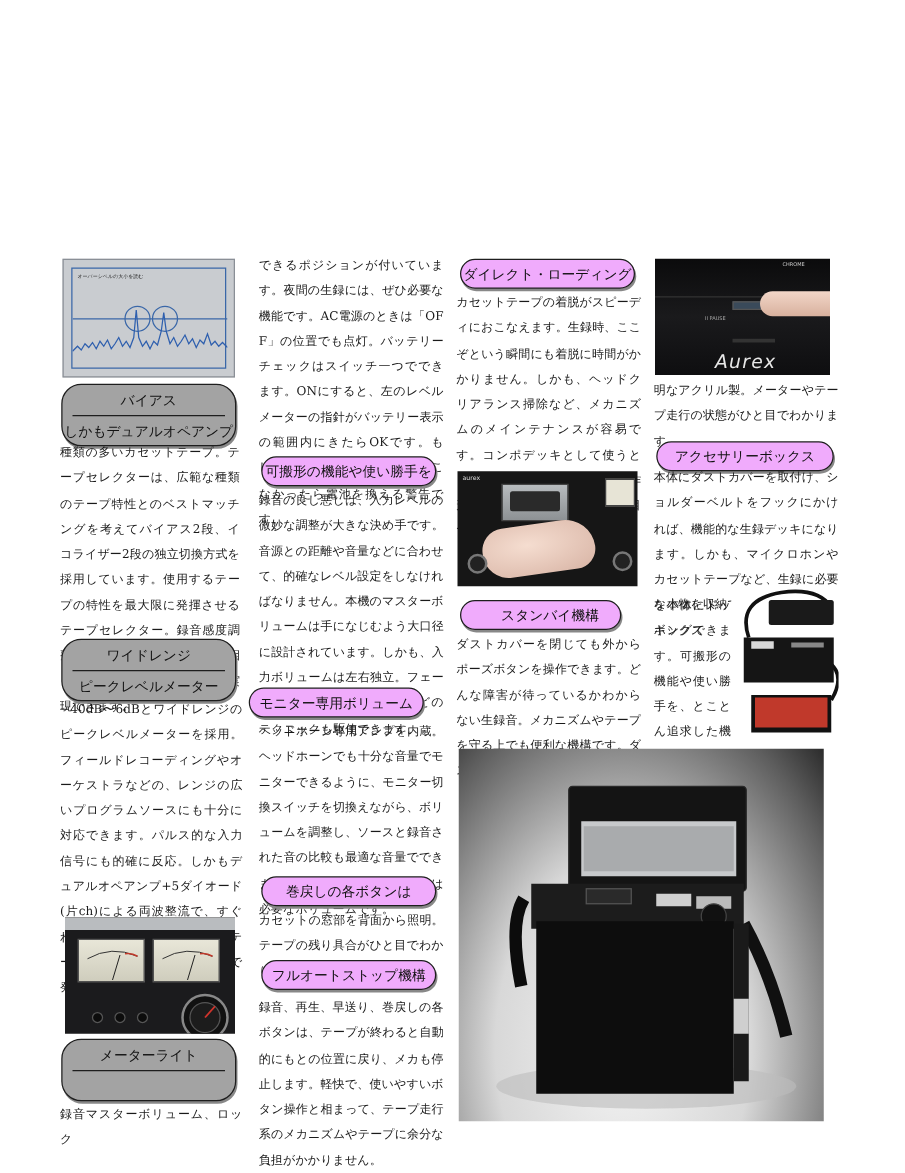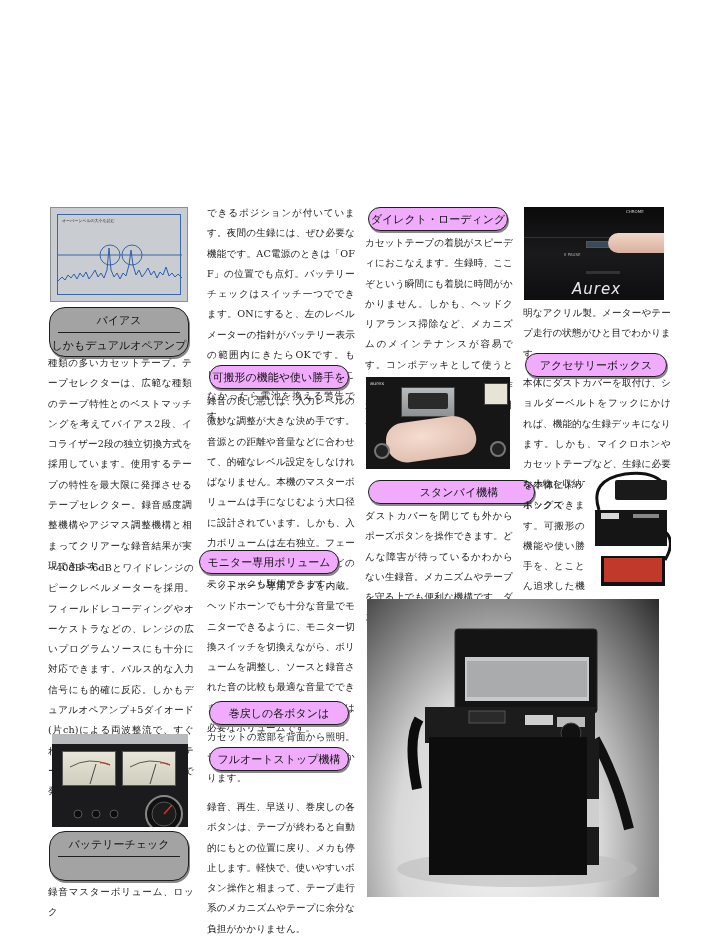--- a/index.html
+++ b/index.html
@@ -93,20 +93,25 @@
     </div>
   </div>
 
   <div class="pill-double" style="position:absolute; left:49px; top:307px; width:140px; height:50px;">
     <div class="line">バイアス</div>
     <div class="mid"></div>
     <div class="line">しかもデュアルオペアンプ</div>
   </div>
   <div class="col txt" style="left:48px; top:353px; width:144px;">種類の多いカセットテープ。テープセレクターは、広範な種類のテープ特性とのベストマッチングを考えてバイアス2段、イコライザー2段の独立切換方式を採用しています。使用するテープの特性を最大限に発揮させるテープセレクター。録音感度調整機構やアジマス調整機構と相まってクリアーな録音結果が実現できます。</div>
 
+  <div class="pill-double" style="position:absolute; left:49px; top:511px; width:140px; height:50px;">
+    <div class="line">ワイドレンジ</div>
+    <div class="mid"></div>
+    <div class="line">ピークレベルメーター</div>
+  </div>
   <div class="col txt" style="left:48px; top:558px; width:146px;">−40dB〜6dBとワイドレンジのピークレベルメーターを採用。フィールドレコーディングやオーケストラなどの、レンジの広いプログラムソースにも十分に対応できます。パルス的な入力信号にも的確に反応。しかもデュアルオペアンプ+5ダイオード(片ch)による両波整流で、すぐれた追従性を実現して、使うテープの持つ特性をぎりぎりまで発揮させます。</div>
 
   <div class="photo meter" style="left:52px; top:734px; width:136px; height:93px;">
     <div style="position:absolute;left:0;top:0;right:0;height:10px;background:#b9bcbf;"></div>
     <div class="vu" style="left:10px; top:17px; width:54px; height:35px;"></div>
     <div class="vu" style="left:70px; top:17px; width:54px; height:35px;"></div>
     <svg width="136" height="93" style="position:absolute;left:0;top:0;">
       <path d="M18 33 Q37 22 58 31" stroke="#333" fill="none" stroke-width="0.8"></path>
       <path d="M48 29 Q53 28 58 31" stroke="#c0392b" fill="none" stroke-width="1.2"></path>
       <path d="M78 33 Q97 22 118 31" stroke="#333" fill="none" stroke-width="0.8"></path>
@@ -116,53 +121,53 @@
       <circle cx="26" cy="80" r="4" fill="#0c0c0c" stroke="#555"></circle>
       <circle cx="44" cy="80" r="4" fill="#0c0c0c" stroke="#555"></circle>
       <circle cx="62" cy="80" r="4" fill="#0c0c0c" stroke="#555"></circle>
       <circle cx="112" cy="80" r="18" fill="#111" stroke="#888" stroke-width="2"></circle>
       <circle cx="112" cy="80" r="12" fill="#1c1c1c" stroke="#555"></circle>
       <line x1="112" y1="80" x2="120" y2="71" stroke="#d0342c" stroke-width="1.5"></line>
     </svg>
   </div>
 
   <div class="pill-double" style="position:absolute; left:49px; top:831px; width:140px; height:50px;">
+    <div class="line">メーターライト</div>
     <div class="mid"></div>
-    <div class="line">バッテリーチェック</div>
   </div>
   <div class="col txt" style="left:48px; top:882px; width:146px;">録音マスターボリューム、ロック</div>
 
   <div class="col txt" style="left:207px; top:203px; width:148px;">できるポジションが付いています。夜間の生録には、ぜひ必要な機能です。AC電源のときは「OFF」の位置でも点灯。バッテリーチェックはスイッチ一つでできます。ONにすると、左のレベルメーターの指針がバッテリー表示の範囲内にきたらOKです。もし、指針がバッテリー表示内にこなかったら電池を換える警告です。</div>
 
   <div class="pill" style="position:absolute; left:209px; top:365px; width:140px; height:24px;">可搬形の機能や使い勝手を</div>
   <div class="col txt" style="left:207px; top:391px; width:148px;">録音の良し悪しは、入力レベルの微妙な調整が大きな決め手です。音源との距離や音量などに合わせて、的確なレベル設定をしなければなりません。本機のマスターボリュームは手になじむよう大口径に設計されています。しかも、入力ボリュームは左右独立。フェードイン、フェードアウトなどのテクニックも駆使できます。</div>
 
   <div class="pill" style="position:absolute; left:199px; top:550px; width:140px; height:24px;">モニター専用ボリューム</div>
   <div class="col txt" style="left:207px; top:576px; width:148px;">ヘッドホーン専用アンプを内蔵。ヘッドホーンでも十分な音量でモニターできるように、モニター切換スイッチを切換えながら、ボリュームを調整し、ソースと録音された音の比較も最適な音量でできます。クオリティの高い録音には必要なボリュームです。</div>
 
   <div class="pill" style="position:absolute; left:209px; top:701px; width:140px; height:24px;">巻戻しの各ボタンは</div>
   <div class="col txt" style="left:207px; top:727px; width:148px;">カセットの窓部を背面から照明。テープの残り具合がひと目でわかります。</div>
 
-  <div class="pill" style="position:absolute; left:209px; top:747px; width:140px; height:24px;">フルオートストップ機構</div>
+  <div class="pill" style="position:absolute; left:209px; top:768px; width:140px; height:24px;">フルオートストップ機構</div>
   <div class="col txt" style="left:207px; top:797px; width:148px;">録音、再生、早送り、巻戻しの各ボタンは、テープが終わると自動的にもとの位置に戻り、メカも停止します。軽快で、使いやすいボタン操作と相まって、テープ走行系のメカニズムやテープに余分な負担がかかりません。</div>
 
   <div class="pill" style="position:absolute; left:368px; top:207px; width:140px; height:24px;">ダイレクト・ローディング</div>
   <div class="col txt" style="left:365px; top:233px; width:148px;">カセットテープの着脱がスピーディにおこなえます。生録時、ここぞという瞬間にも着脱に時間がかかりません。しかも、ヘッドクリアランス掃除など、メカニズムのメインテナンスが容易です。コンポデッキとして使うときは、全視ホールドの前面操作形。テープの流れや残量もひと目でわかります。</div>
 
   <div class="photo" style="left:366px; top:377px; width:144px; height:92px; background:#161616;">
     <span style="position:absolute;left:4px;top:3px;color:#ddd;font-size:5px;font-family:'DejaVu Sans',sans-serif;">aurex</span>
     <div style="position:absolute;left:35px;top:10px;width:54px;height:30px;background:linear-gradient(#b8bcbf,#8d9194);border:1px solid #444;"></div>
     <div style="position:absolute;left:42px;top:16px;width:40px;height:16px;background:#2a2a2a;border-radius:2px;"></div>
     <div style="position:absolute;left:118px;top:6px;width:24px;height:22px;background:#e7e4d6;border:1px solid #444;"></div>
     <div style="position:absolute;left:20px;top:42px;width:90px;height:40px;background:radial-gradient(ellipse at 40% 40%, #f5ddd0, #d8b4a5);border-radius:22px 30px 20px 26px;transform:rotate(-8deg);"></div>
     <div style="position:absolute;left:8px;top:66px;width:16px;height:16px;border-radius:50%;background:#222;border:2px solid #777;"></div>
     <div style="position:absolute;left:124px;top:64px;width:16px;height:16px;border-radius:50%;background:#222;border:2px solid #777;"></div>
   </div>
 
-  <div class="pill" style="position:absolute; left:368px; top:480px; width:167px; height:24px;padding-left:15px;">スタンバイ機構</div>
+  <div class="pill" style="position:absolute; left:368px; top:480px; width:129px; height:24px;padding-left:15px;">スタンバイ機構</div>
   <div class="col txt" style="left:365px; top:506px; width:148px;">ダストカバーを閉じても外からポーズボタンを操作できます。どんな障害が待っているかわからない生録音。メカニズムやテープを守る上でも便利な機構です。ダストカバーは、透</div>
 
   <div class="photo" style="left:524px; top:207px; width:140px; height:93px; background:linear-gradient(#0b0b0c, #1a1a1c 50%, #0e0e10);">
     <span style="position:absolute;left:102px;top:2px;color:#ccc;font-size:4px;font-family:'DejaVu Sans',sans-serif;">CHROME</span>
     <div style="position:absolute;left:0;top:30px;width:140px;height:1px;background:#333;"></div>
     <div style="position:absolute;left:62px;top:34px;width:24px;height:7px;background:#3a4a5a;border:1px solid #555;"></div>
     <div style="position:absolute;left:84px;top:26px;width:60px;height:20px;background:linear-gradient(#f2d6c8,#d8b19e);border-radius:10px 0 0 10px;"></div>
     <span style="position:absolute;left:40px;top:45px;color:#aaa;font-size:4px;font-family:'DejaVu Sans',sans-serif;">II PAUSE</span>
     <div style="position:absolute;left:62px;top:64px;width:34px;height:3px;background:#333;"></div>
     <span class="aurex-logo" style="left:48px;top:73px;">Aurex</span>

